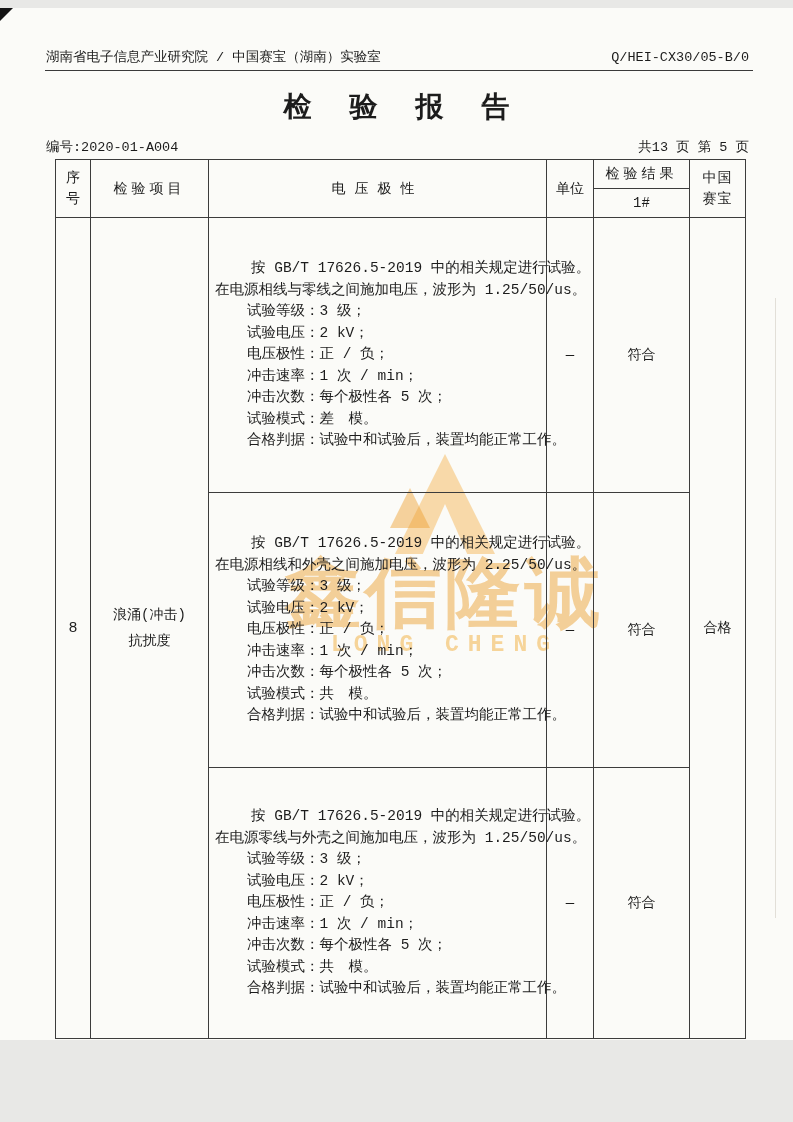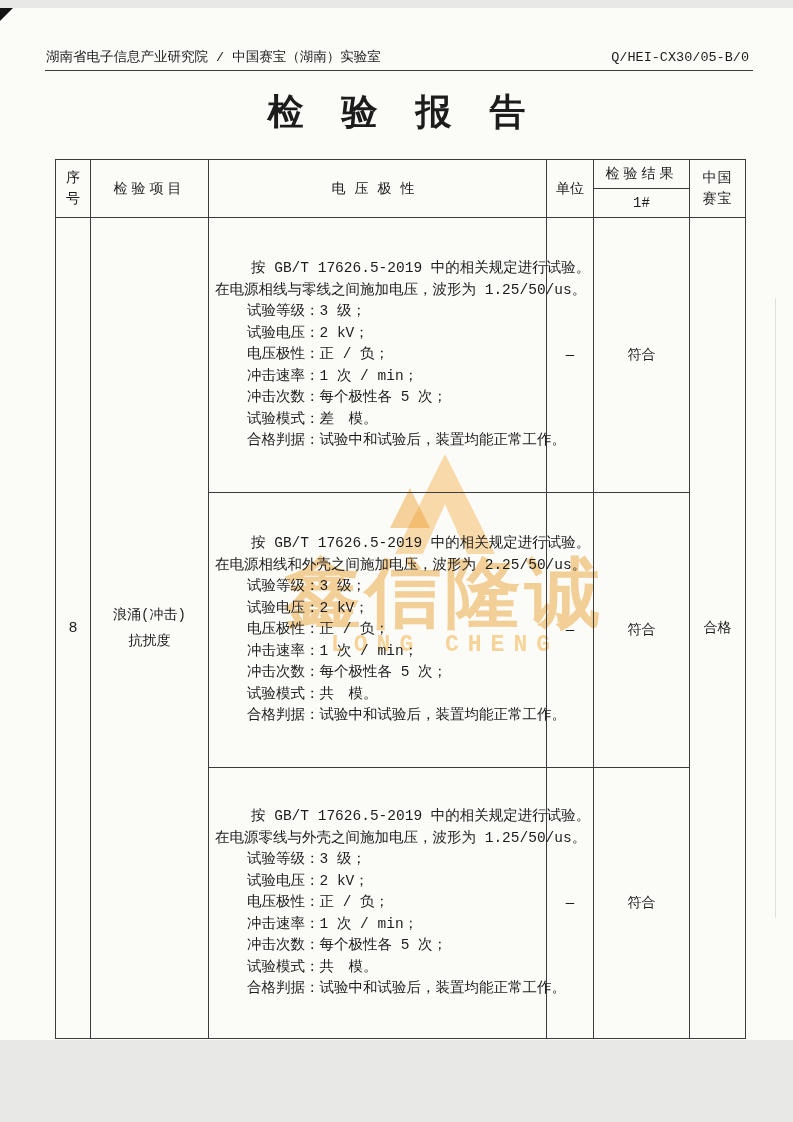--- a/index.html
+++ b/index.html
@@ -12,21 +12,21 @@
   
   .corner-mark{position:absolute;top:0;left:0;width:0;height:0;
     border-top:13px solid #141414;border-right:13px solid transparent;}
   .edge-shadow{position:absolute;right:17px;top:290px;height:620px;width:1px;background:#e2dfd8;}
 
   
   .topbar{position:absolute;top:40px;left:46px;right:44px;display:flex;
     justify-content:space-between;align-items:baseline;font-size:13.5px;}
   .rule{position:absolute;top:62px;left:45px;right:40px;border-top:1.5px solid #3a3a3a;}
   .title-row{position:absolute;top:80px;left:0;width:100%;text-align:center;}
-  .title-row span{font-size:36px;font-weight:bold;letter-spacing:38px;margin-left:38px;}
+  .title-row span{font-size:28px;font-weight:bold;letter-spacing:38px;margin-left:38px;}
   .meta-row{position:absolute;top:130px;left:46px;right:44px;display:flex;
     justify-content:space-between;font-size:13.5px;}
 
   
   .watermark{position:absolute;left:280px;top:446px;width:330px;text-align:center;z-index:0;}
   .wm-logo{position:relative;width:110px;height:104px;margin:0 auto;}
   .wm-tri-outer{position:absolute;left:5px;top:0;width:0;height:0;
     border-left:50px solid transparent;border-right:50px solid transparent;
     border-bottom:100px solid rgba(242,169,60,0.42);}
   .wm-tri-notch{position:absolute;left:31px;top:50px;width:0;height:0;
@@ -69,20 +69,24 @@
   <div class="topbar">
     <span>湖南省电子信息产业研究院 / 中国赛宝（湖南）实验室</span>
     <span>Q/HEI-CX30/05-B/0</span>
   </div>
   <div class="rule"></div>
 
   <div class="title-row">
     <span>检验报告</span>
   </div>
 
+  <div class="meta-row">
+    <span><span>编号:</span><span>2020-01-A004</span></span>
+    <span>共13 页 第 5 页</span>
+  </div>
 
   <div class="watermark">
     <div class="wm-logo">
       <div class="wm-tri-outer"></div>
       <div class="wm-tri-notch"></div>
       <div class="wm-tri-small"></div>
     </div>
     <div class="wm-cn">鑫信隆诚</div>
     <div class="wm-en">LONG CHENG</div>
   </div>

